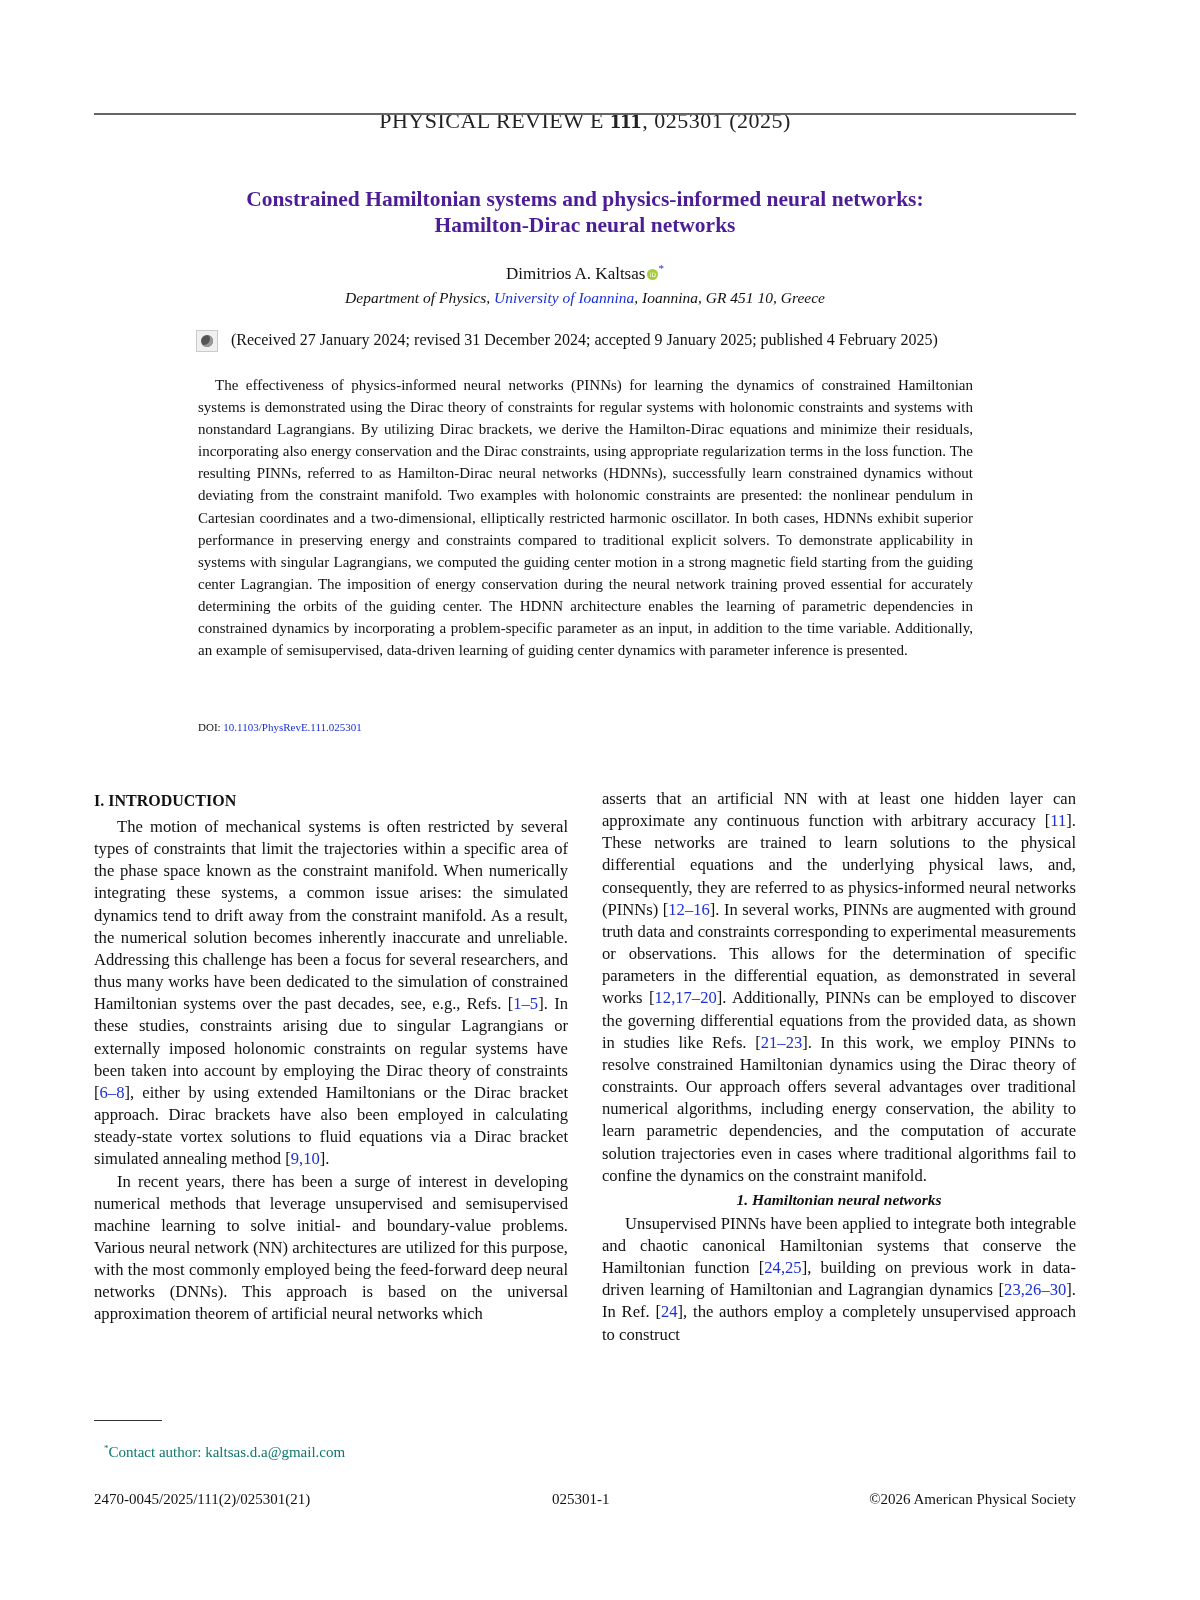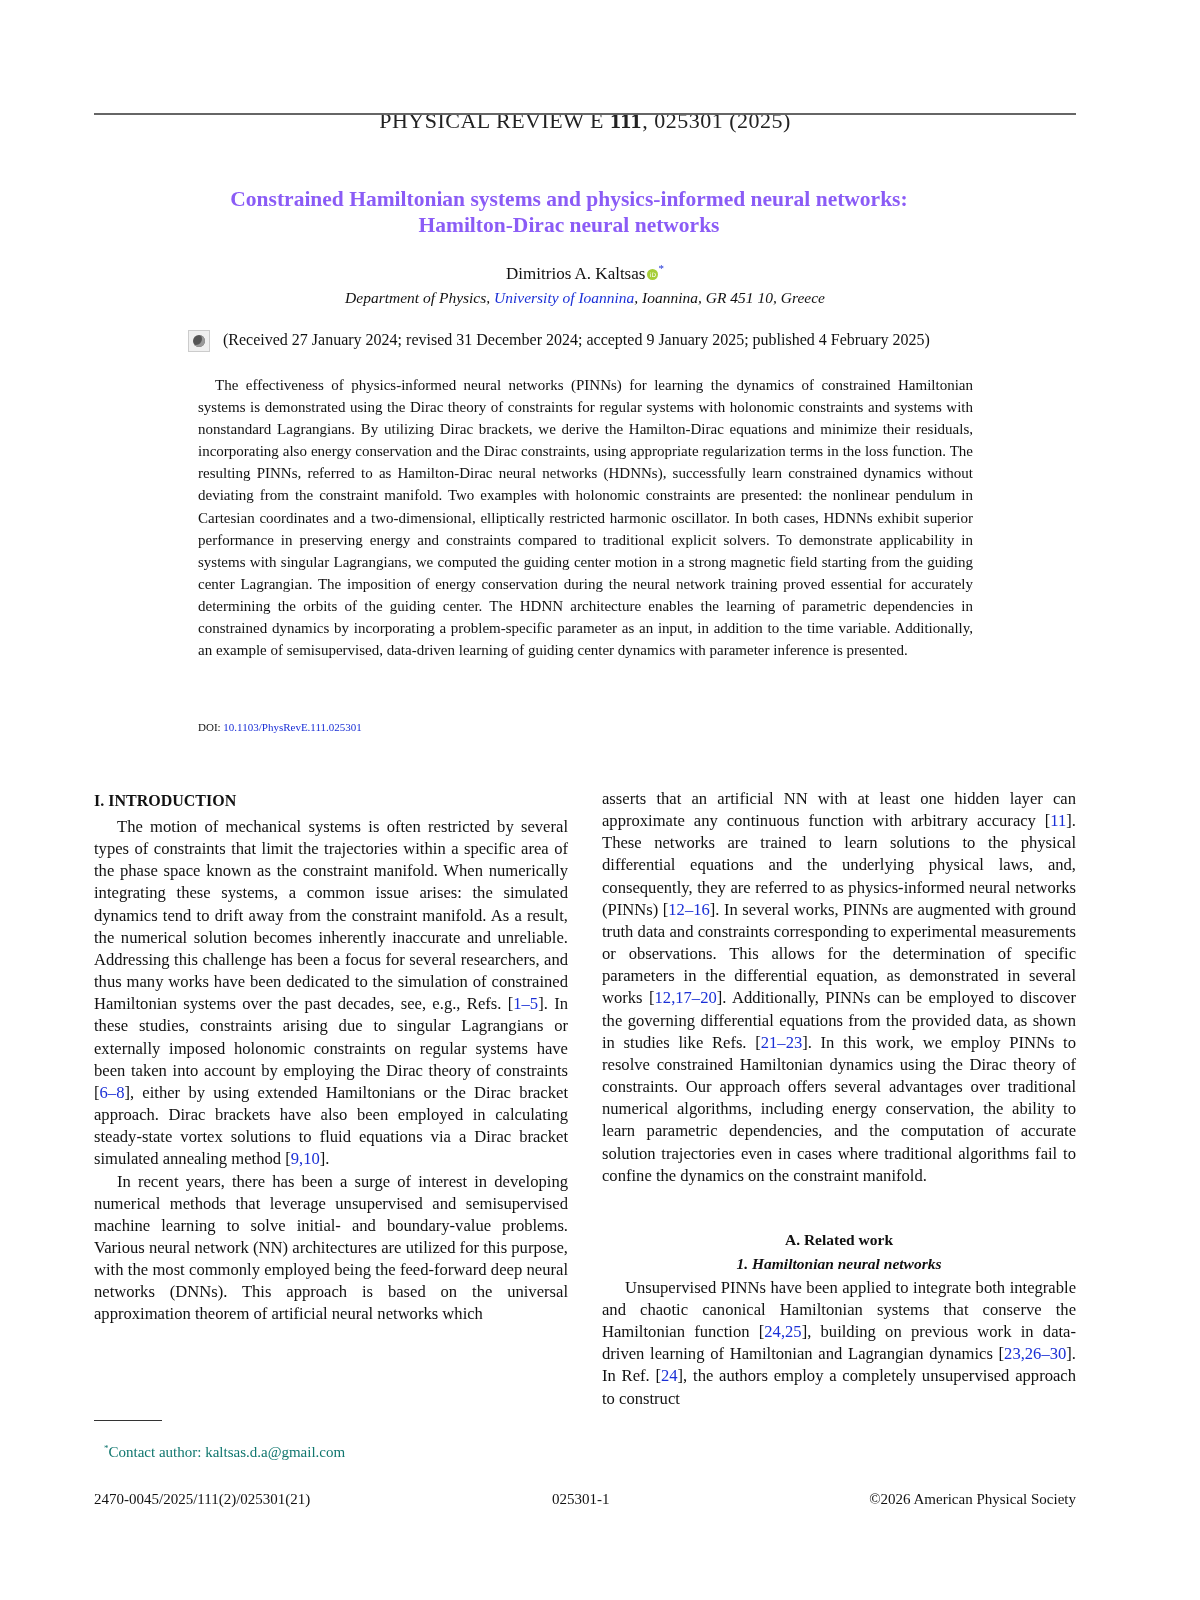--- a/index.html
+++ b/index.html
@@ -11,38 +11,38 @@
   .page { position: absolute; left: 0; top: 0; width: 1200px; height: 1600px; }
 
   .running-head {
     position: absolute; left: 94px; top: 84px; width: 982px;
     text-align: center; font-size: 22px; letter-spacing: 0.5px; color: #222; margin-top: 24px;
   }
   .running-head b { font-weight: bold; }
   .head-rule { position: absolute; left: 94px; top: 113px; width: 982px; height: 2px; background: #666; }
 
   .title {
-    position: absolute; left: 78px; top: 186px; width: 982px; text-align: center;
-    font-weight: bold; font-size: 21.5px; line-height: 26px; color: #8b5cf6;
+    position: absolute; left: 94px; top: 186px; width: 982px; text-align: center;
+    font-weight: bold; font-size: 21.5px; line-height: 26px; color: #4c1d95;
   }
   .author {
     position: absolute; left: 94px; top: 262px; width: 982px; text-align: center;
     font-size: 17px; color: #111;
   }
   .orcid {
     display: inline-block; width: 11px; height: 11px; border-radius: 50%;
     background: #a6ce39; color: #fff; font-size: 6px; line-height: 11px;
     text-align: center; vertical-align: 2px; margin-left: 2px; font-family: "DejaVu Sans", sans-serif;
   }
   .star { color: #1a2fd6; font-size: 11px; vertical-align: 7px; }
   .affil {
     position: absolute; left: 94px; top: 289px; width: 982px; text-align: center;
     font-size: 15.5px; font-style: italic; color: #111;
   }
-  .dates-row { position: absolute; left: 188px; top: 329px; width: 820px; height: 26px; padding-left: 33px; }
+  .dates-row { position: absolute; left: 196px; top: 329px; width: 820px; height: 26px; padding-left: 33px; }
   .check-icon {
     position: absolute; left: 0; top: 1px; width: 22px; height: 22px; border: 1px solid #ccc;
     background: #f0f0f0; box-sizing: border-box;
   }
   .check-icon::after {
     content: ""; position: absolute; left: 4px; top: 4px; width: 12px; height: 12px;
     border-radius: 50%; background: #555; box-shadow: inset -3px -2px 0 #999;
   }
   .dates { position: absolute; left: 35px; top: 2px; font-size: 16px; white-space: nowrap; color: #111; }
 
@@ -106,21 +106,20 @@
   </div>
 
   <div class="col col-left">
     <div class="sec-head">I. INTRODUCTION</div>
     <p><span>The motion of mechanical systems is often restricted by several types of constraints that limit the trajectories within a specific area of the phase space known as the constraint manifold. When numerically integrating these systems, a common issue arises: the simulated dynamics tend to drift away from the constraint manifold. As a result, the numerical solution becomes inherently inaccurate and unreliable. Addressing this challenge has been a focus for several researchers, and thus many works have been dedicated to the simulation of constrained Hamiltonian systems over the past decades, see, e.g., Refs. [</span><a class="ref" href="#">1–5</a><span>]. In these studies, constraints arising due to singular Lagrangians or externally imposed holonomic constraints on regular systems have been taken into account by employing the Dirac theory of constraints [</span><a class="ref" href="#">6–8</a><span>], either by using extended Hamiltonians or the Dirac bracket approach. Dirac brackets have also been employed in calculating steady-state vortex solutions to fluid equations via a Dirac bracket simulated annealing method [</span><a class="ref" href="#">9,10</a><span>].</span></p>
     <p>In recent years, there has been a surge of interest in developing numerical methods that leverage unsupervised and semisupervised machine learning to solve initial- and boundary-value problems. Various neural network (NN) architectures are utilized for this purpose, with the most commonly employed being the feed-forward deep neural networks (DNNs). This approach is based on the universal approximation theorem of artificial neural networks which</p>
   </div>
 
   <div class="col col-right">
     <p class="noindent"><span>asserts that an artificial NN with at least one hidden layer can approximate any continuous function with arbitrary accuracy [</span><a class="ref" href="#">11</a><span>]. These networks are trained to learn solutions to the physical differential equations and the underlying physical laws, and, consequently, they are referred to as physics-informed neural networks (PINNs) [</span><a class="ref" href="#">12–16</a><span>]. In several works, PINNs are augmented with ground truth data and constraints corresponding to experimental measurements or observations. This allows for the determination of specific parameters in the differential equation, as demonstrated in several works [</span><a class="ref" href="#">12,17–20</a><span>]. Additionally, PINNs can be employed to discover the governing differential equations from the provided data, as shown in studies like Refs. [</span><a class="ref" href="#">21–23</a><span>]. In this work, we employ PINNs to resolve constrained Hamiltonian dynamics using the Dirac theory of constraints. Our approach offers several advantages over traditional numerical algorithms, including energy conservation, the ability to learn parametric dependencies, and the computation of accurate solution trajectories even in cases where traditional algorithms fail to confine the dynamics on the constraint manifold.</span></p>
-    <div class="subsec-head">A. Related work</div>
     <div class="subsub-head">1. Hamiltonian neural networks</div>
     <p><span>Unsupervised PINNs have been applied to integrate both integrable and chaotic canonical Hamiltonian systems that conserve the Hamiltonian function [</span><a class="ref" href="#">24,25</a><span>], building on previous work in data-driven learning of Hamiltonian and Lagrangian dynamics [</span><a class="ref" href="#">23,26–30</a><span>]. In Ref. [</span><a class="ref" href="#">24</a><span>], the authors employ a completely unsupervised approach to construct</span></p>
   </div>
 
   <div class="fn-rule"></div>
   <div class="footnote" id="fn">
     <sup>*</sup><span>Contact author: kaltsas.d.a@gmail.com</span>
   </div>
 
   <div class="footer footer-left">2470-0045/2025/111(2)/025301(21)</div>

